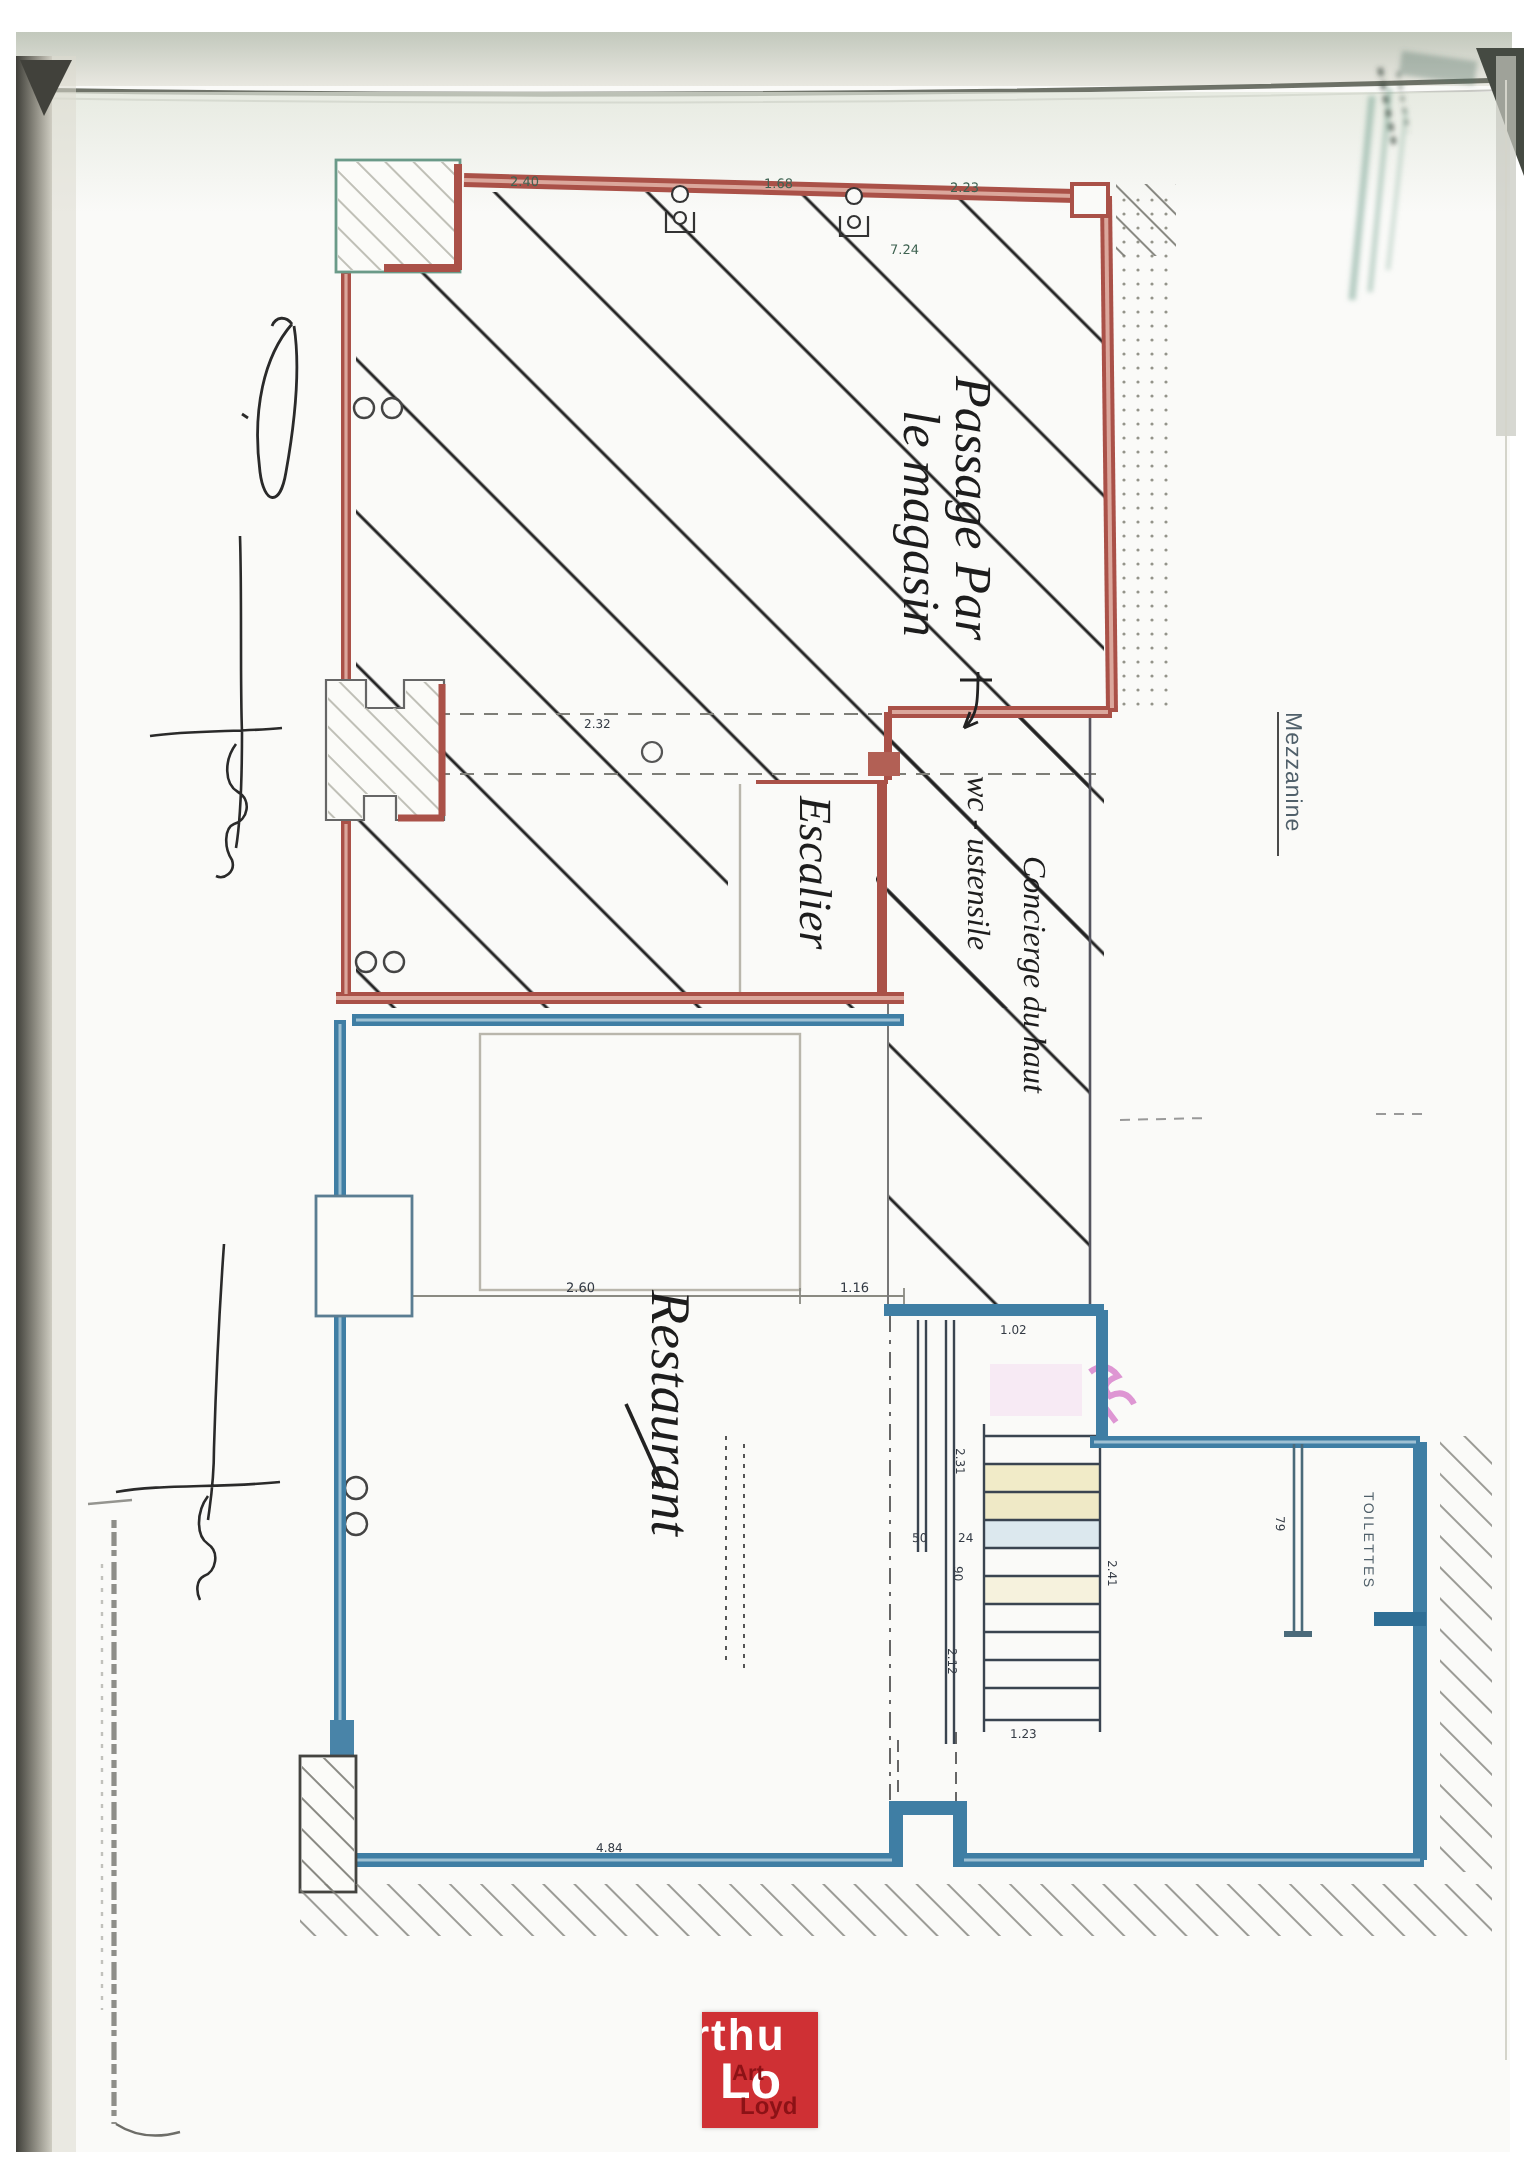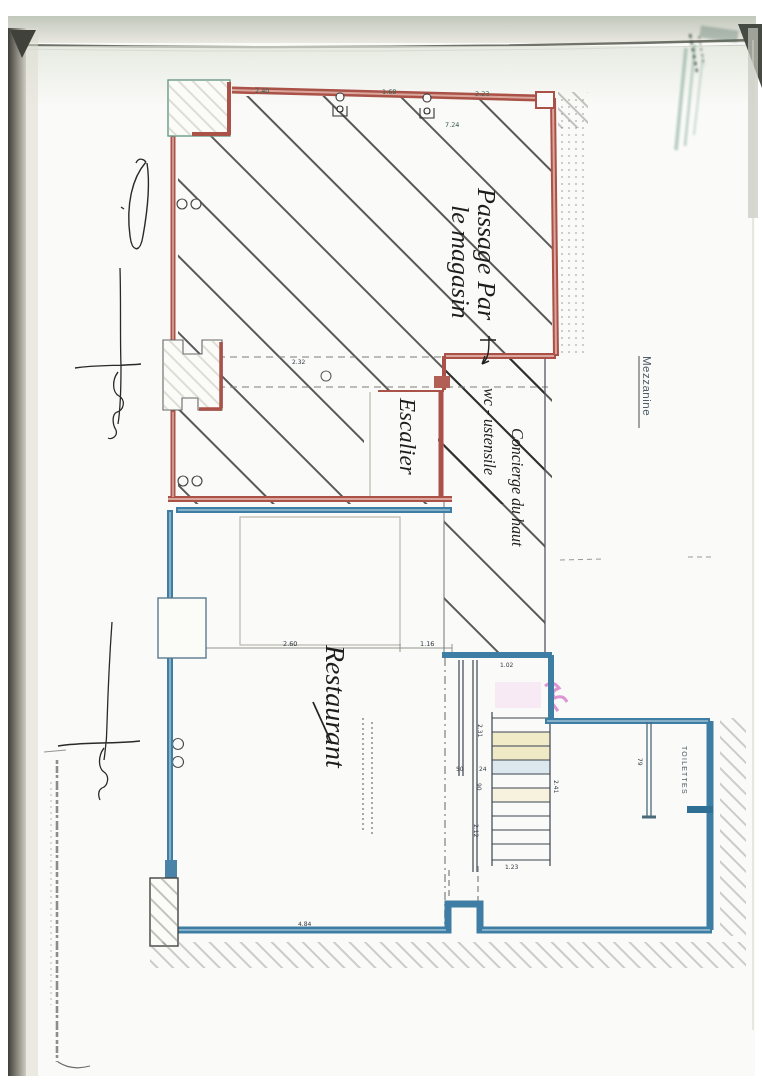--- a/index.html
+++ b/index.html
@@ -277,13 +277,19 @@
 
   <g stroke="#2a2a2a" fill="none">
     <path d="M146,162 C132,178 126,205 130,236 C132,252 140,254 143,236 C148,208 150,182 147,163 M146,162 C143,158 138,158 136,163" stroke-width="1.4"></path>
     <path d="M121,207 l3,2" stroke-width="1.4"></path>
     <path d="M120,268 C121,300 120,340 121,366 C121,392 120,412 118,424 M75,368 C95,365 120,366 141,364 M118,372 C112,380 112,392 119,396 C126,400 124,410 117,412 C112,414 112,424 116,430 C118,436 112,440 108,438" stroke-width="1.3"></path>
     <path d="M112,622 C110,650 108,690 107,724 C107,742 105,752 104,760 M58,746 C80,742 110,744 140,741 M104,748 C98,756 98,768 104,772 C110,776 108,786 102,788 C98,790 98,796 100,800" stroke-width="1.3"></path>
   </g>
 </svg>
 
 
+<div class="logo">
+  <span class="l1">rthu</span>
+  <span class="l2">Lo</span>
+  <span class="s1">Art</span>
+  <span class="s2">Loyd</span>
 </div>
+</div>
 
 </body></html>

